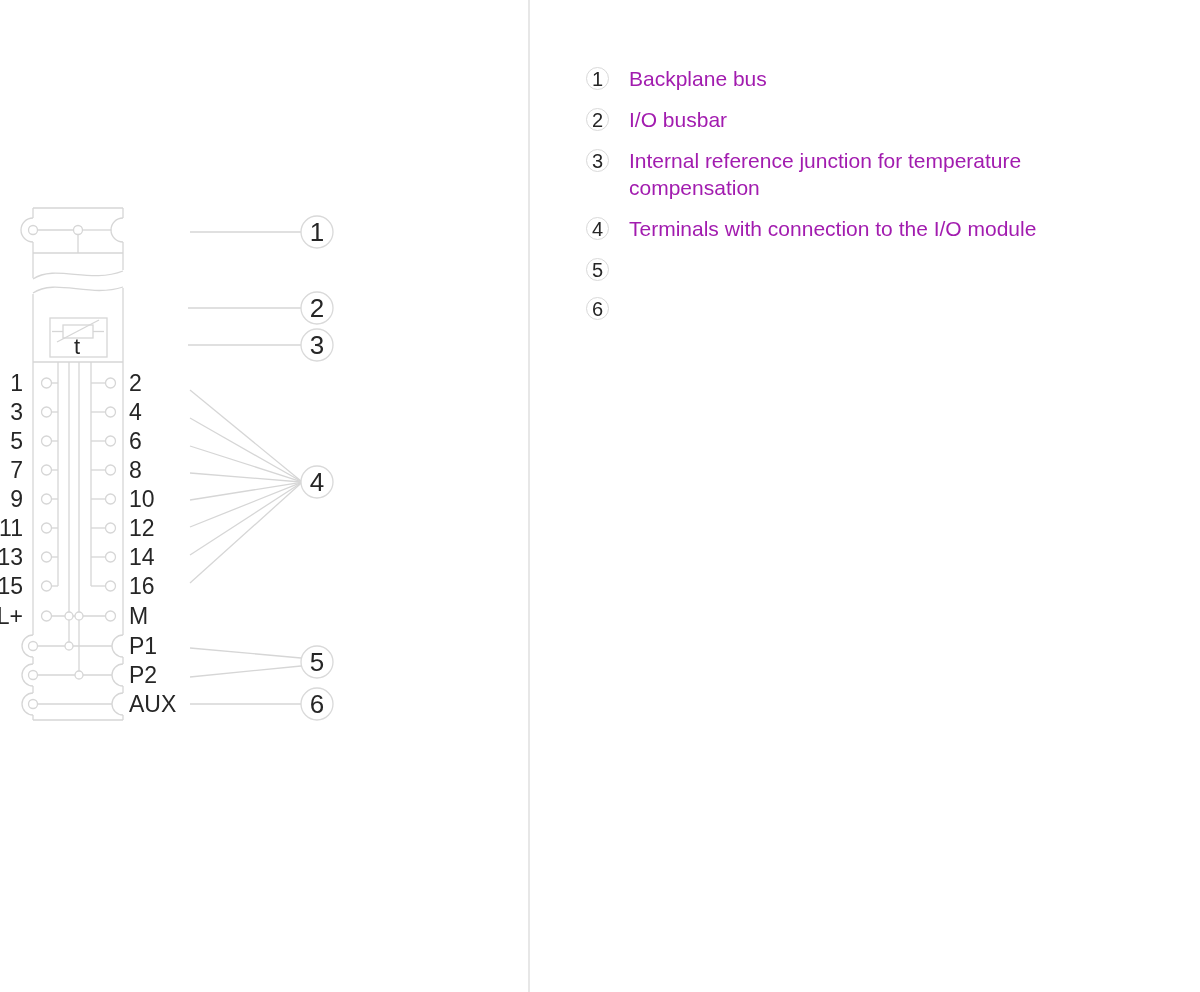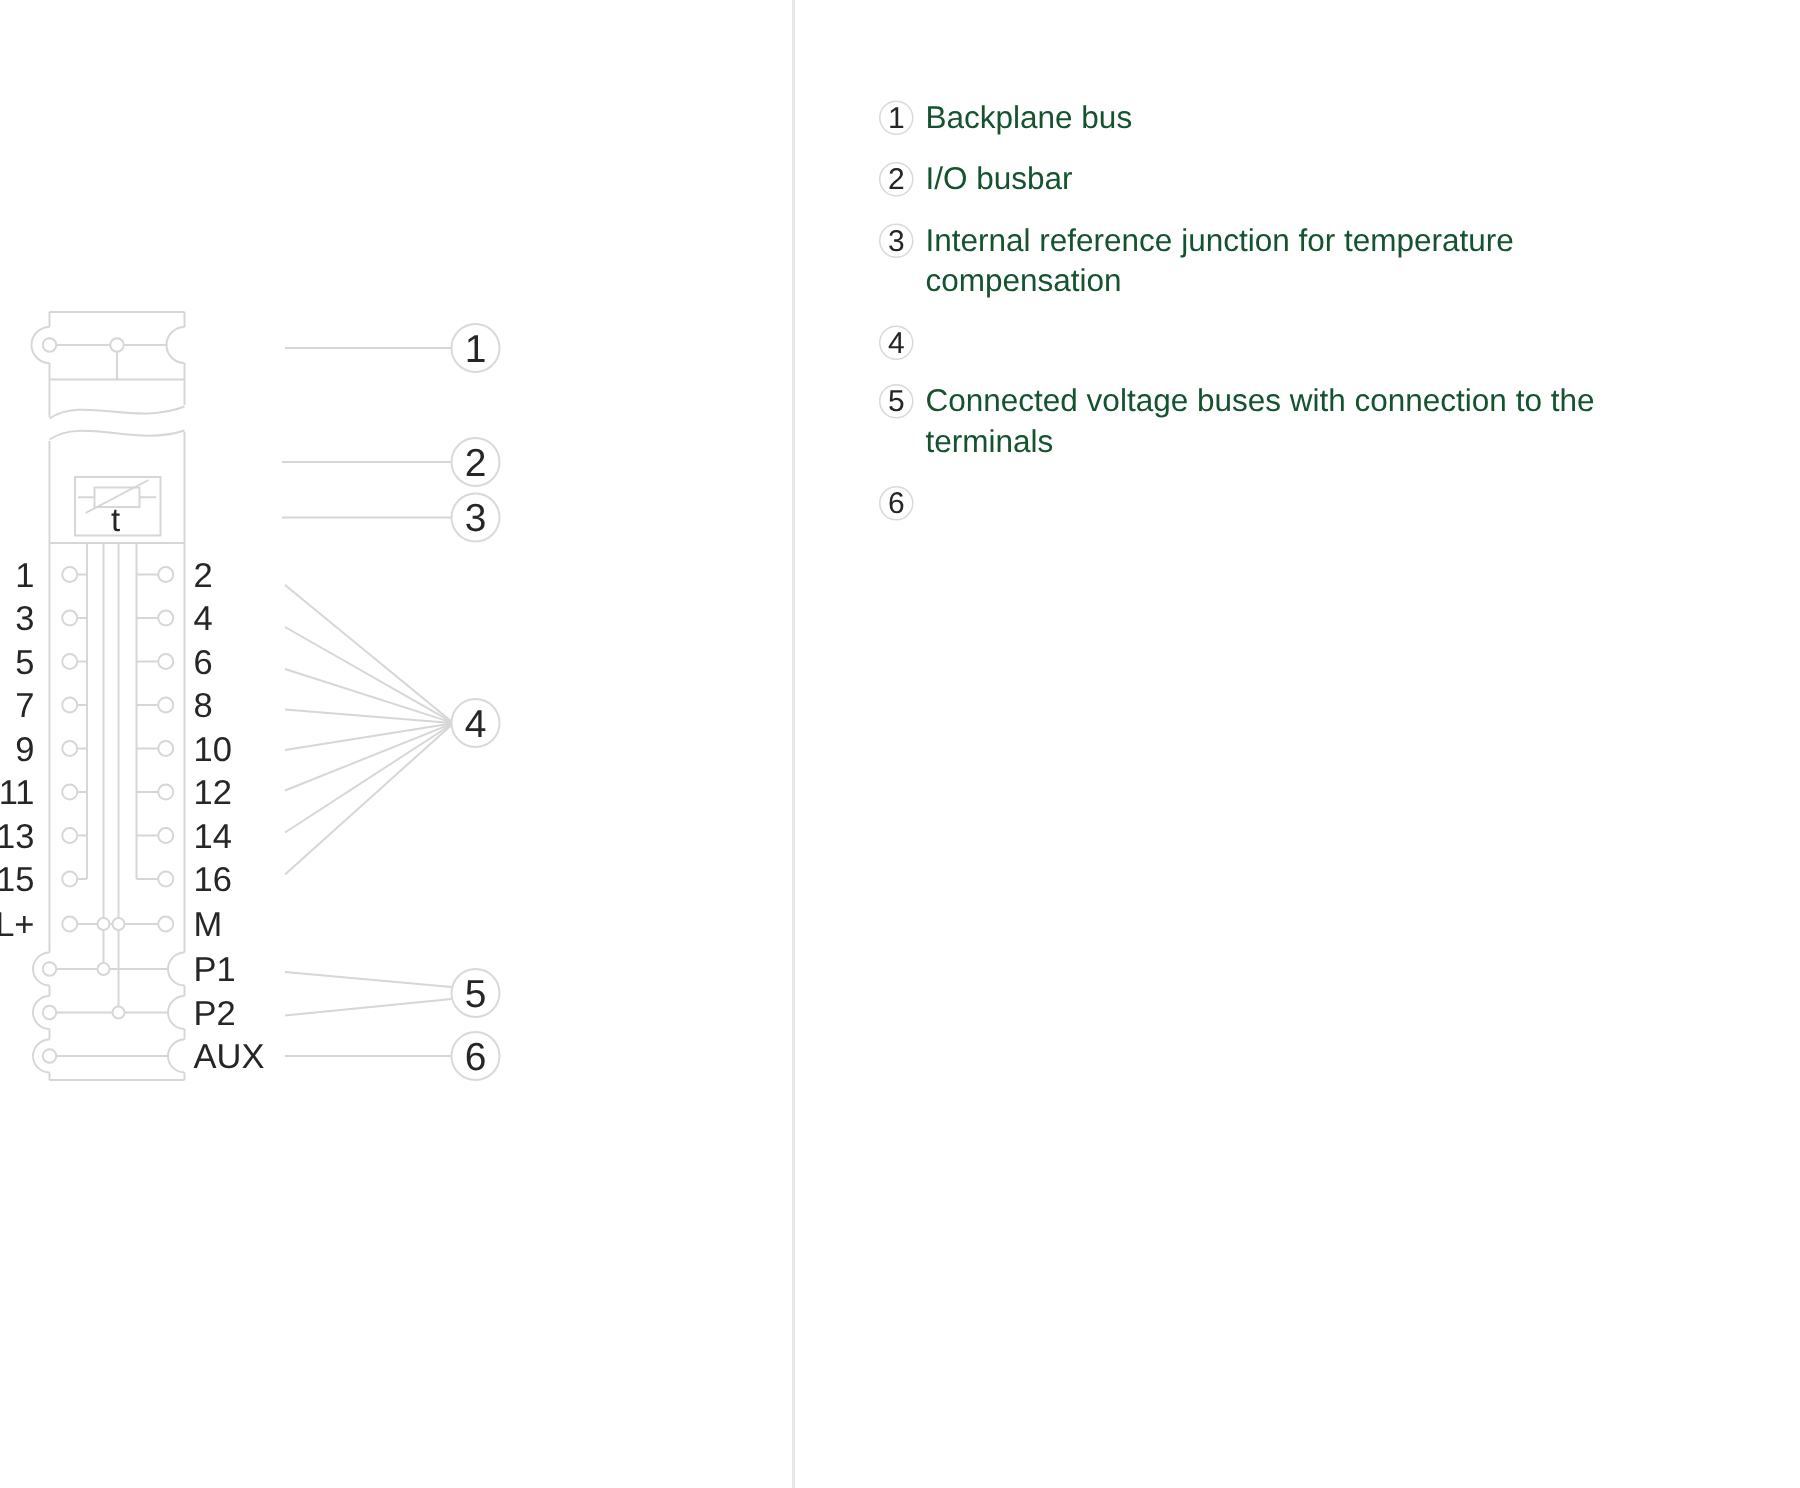--- a/index.html
+++ b/index.html
@@ -15,22 +15,22 @@
   svg text { font-family:"Liberation Sans", sans-serif; fill:#262626; }
   .tlabel   { font-size:23px; }
   .cnum     { font-size:26px; }
   .tsym     { font-size:22px; }
 
   .legend { position:absolute; left:586px; top:65px; width:614px; color:#262626; }
   .legend-item { display:flex; align-items:flex-start; margin-bottom:14px; }
   .legend-num { flex:none; width:23px; height:23px; border:1px solid #d9d9d9;
                 border-radius:50%; text-align:center; font-size:20px;
                 line-height:23px; margin-top:2px; color:#262626; background:#fff; }
-  .legend-text { margin-left:8px; font-size:21px; line-height:27px;
-                 white-space:pre-line; color:#14532d; }
+  .legend-text { margin-left:20px; font-size:21px; line-height:27px;
+                 white-space:pre-line; color:#a21caf; }
 </style>
 </head>
 <body>
 
 <div class="stage">
 
   <div class="divider"></div>
 
   <svg class="diagram-svg" viewBox="0 200 360 540">
     <g fill="none" stroke="#d6d6d6" stroke-width="1.3">
@@ -239,24 +239,23 @@
       <div class="legend-num">2</div>
       <div class="legend-text">I/O busbar</div>
     </div>
     <div class="legend-item">
       <div class="legend-num">3</div>
       <div class="legend-text">Internal reference junction for temperature
 compensation</div>
     </div>
     <div class="legend-item">
       <div class="legend-num">4</div>
+      <div class="legend-text">Terminals with connection to the I/O module</div>
     </div>
     <div class="legend-item">
       <div class="legend-num">5</div>
-      <div class="legend-text">Connected voltage buses with connection to the
-terminals</div>
     </div>
     <div class="legend-item">
       <div class="legend-num">6</div>
     </div>
   </div>
 
 </div>
 
 </body></html>

